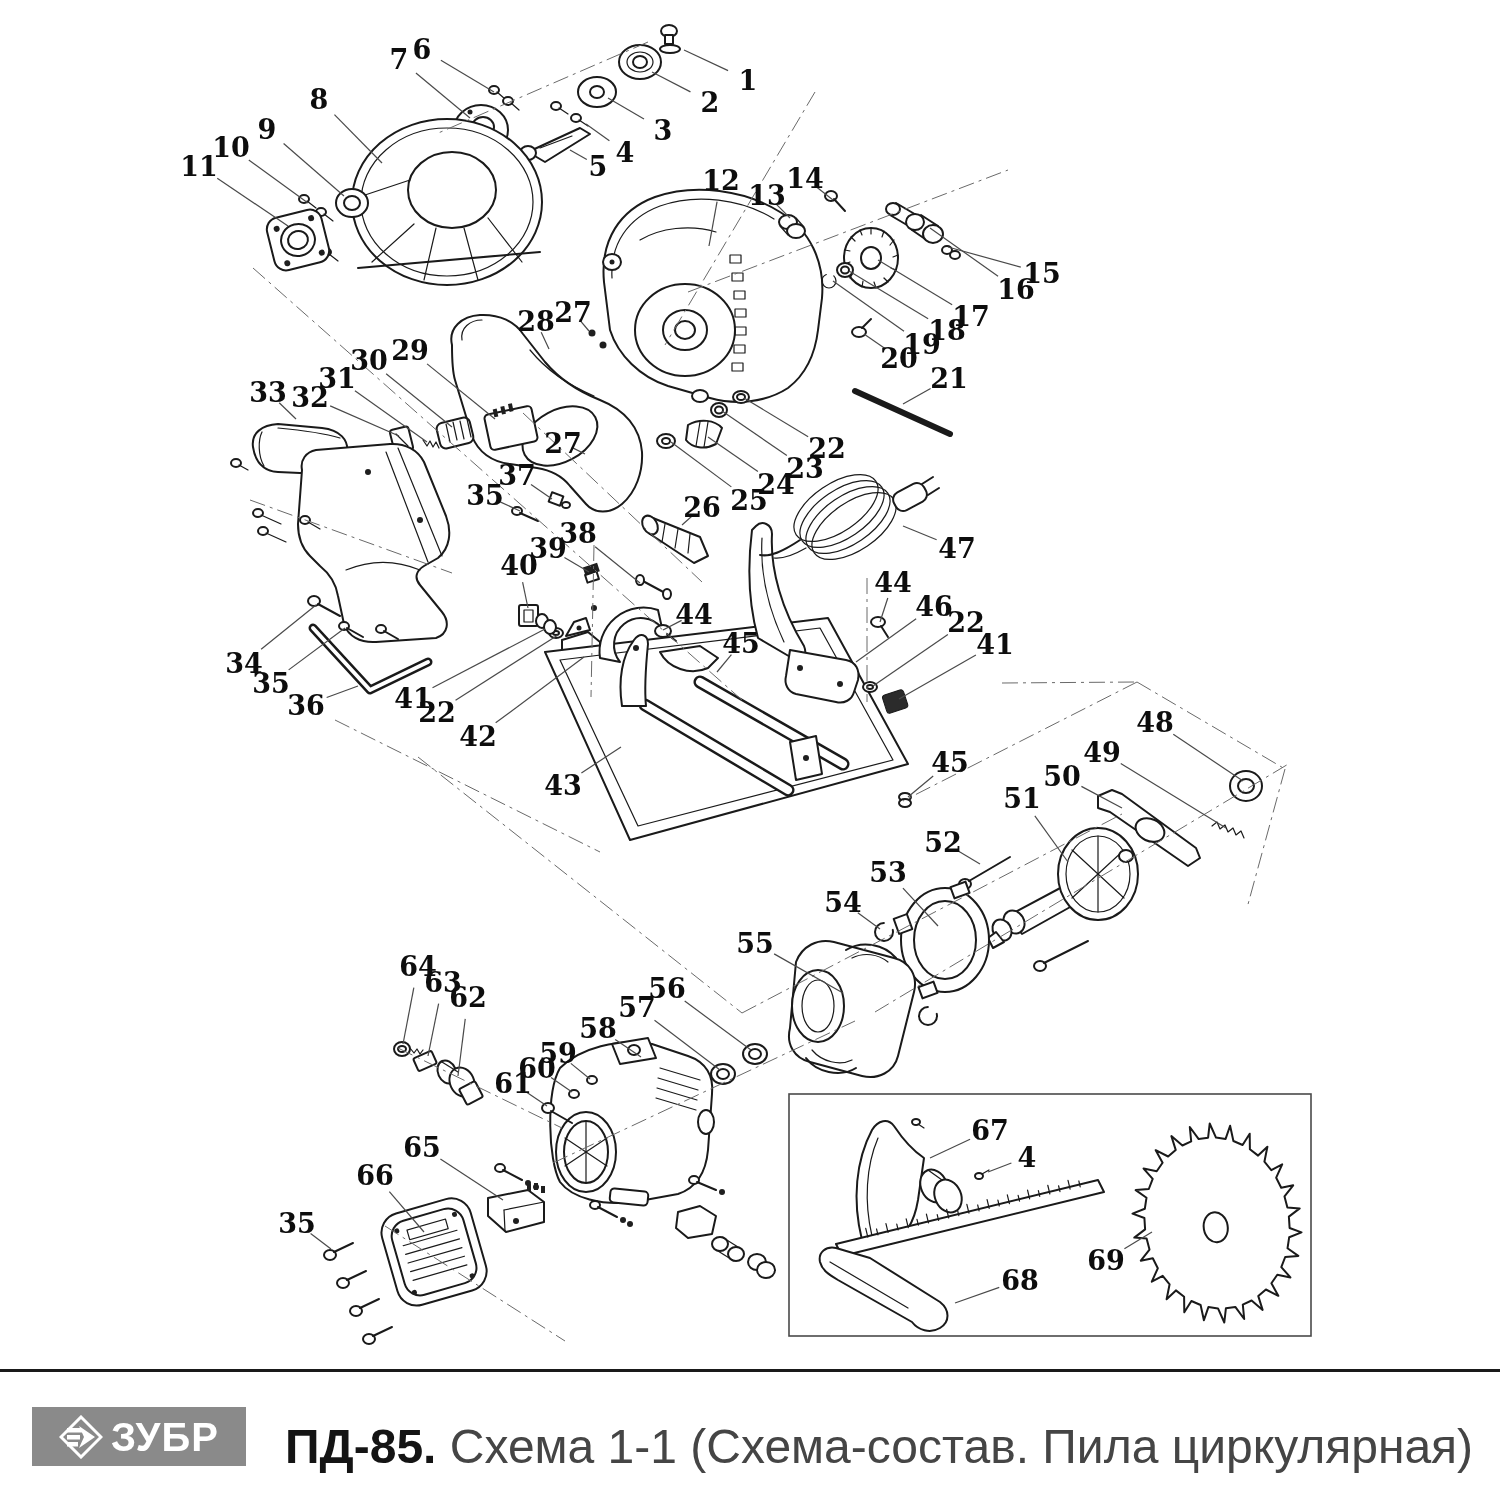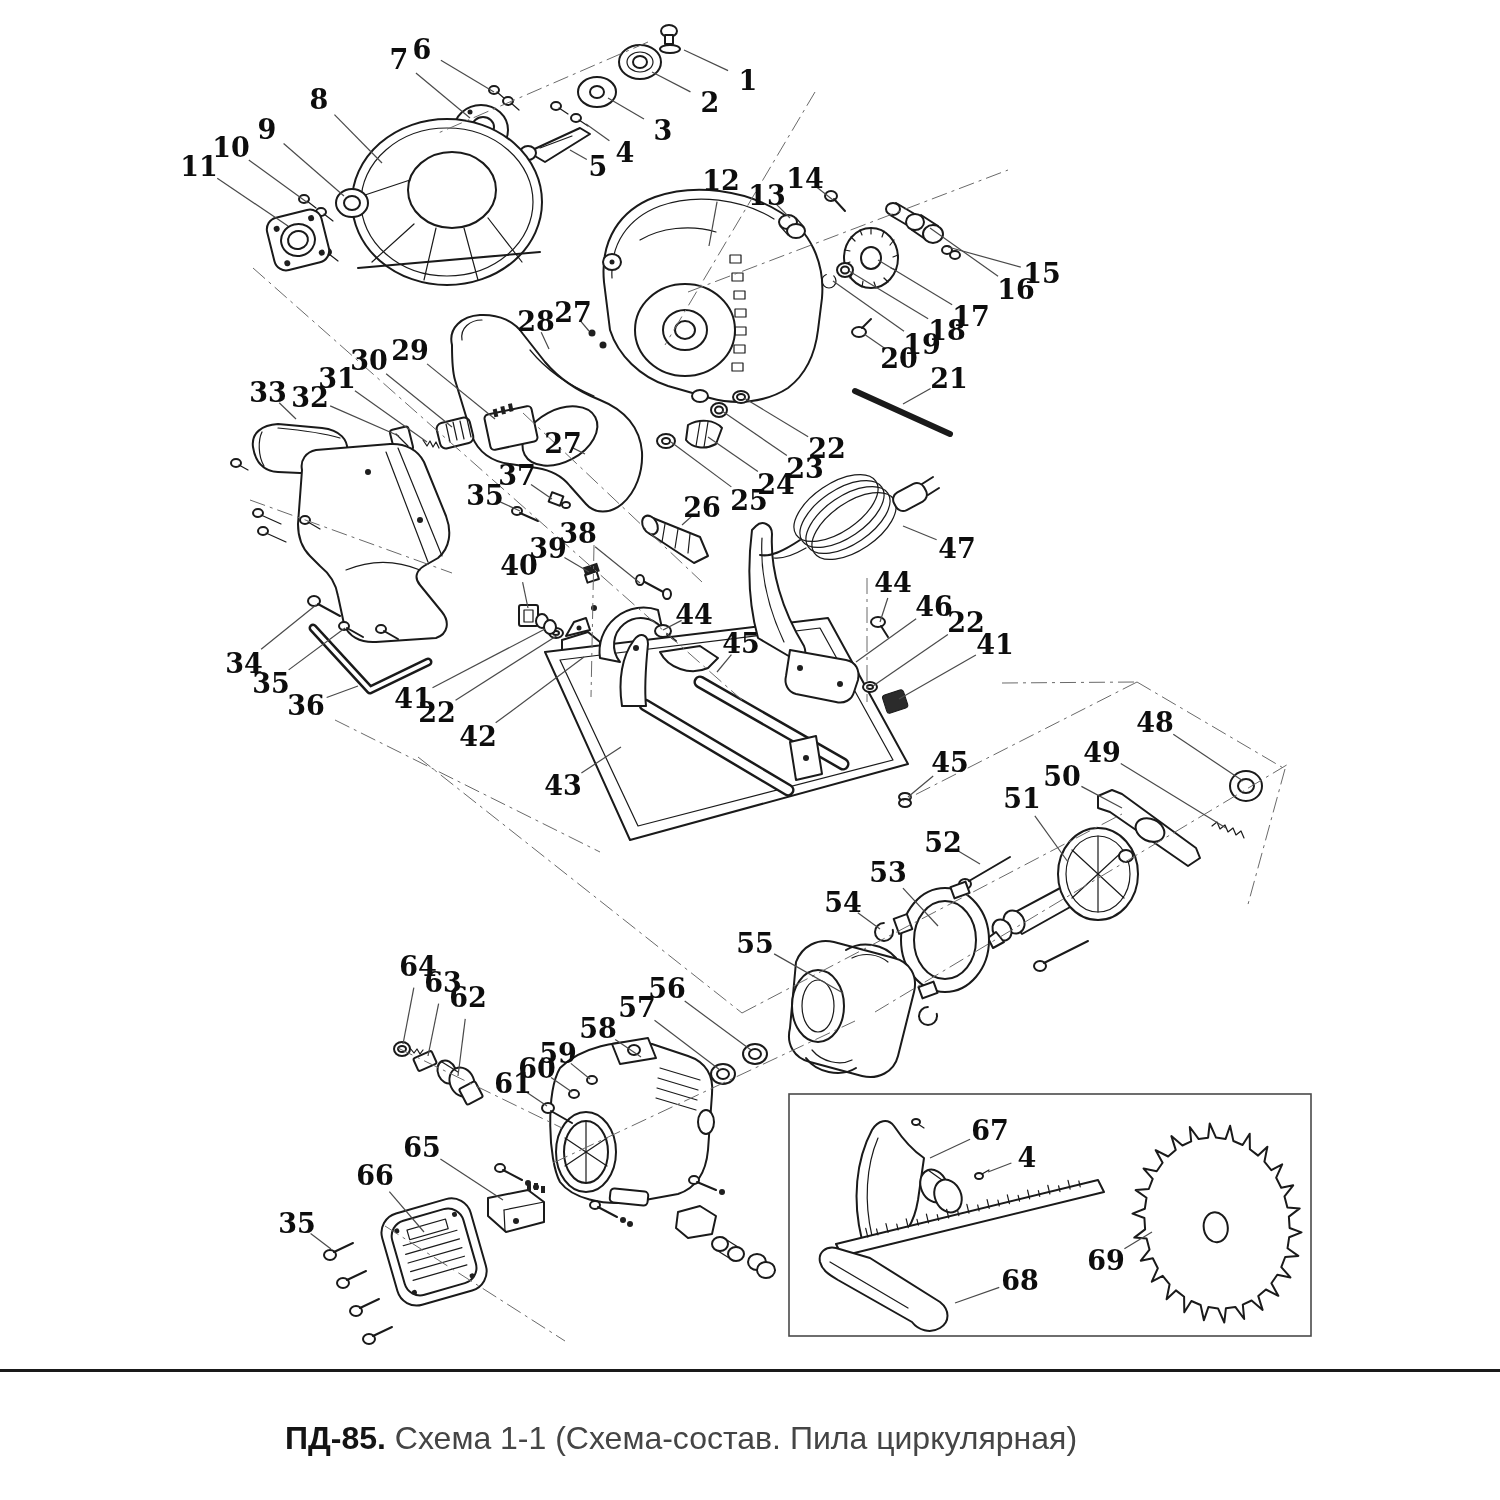--- a/index.html
+++ b/index.html
@@ -10,21 +10,21 @@
   .fw{fill:#fff;stroke:#1a1a1a;stroke-width:2;stroke-linejoin:round;}
   .thin{stroke-width:1.2;}
   .blk{fill:#1f1f1f;stroke:none;}
   .leader{stroke:#4a4a4a;stroke-width:1.2;fill:none;}
   .dashdot{stroke:#6a6a6a;stroke-width:1;fill:none;stroke-dasharray:16 5 3 5;}
   .plabel{font-family:"DejaVu Serif",serif;font-weight:bold;fill:#0d0d0d;}
   .separator{position:absolute;left:0;top:1369px;width:1500px;height:3px;background:#1a1a1a;}
   .logo-box{position:absolute;left:32px;top:1407px;width:214px;height:59px;
             display:flex;align-items:center;justify-content:center;gap:8px;}
   .logo-text{color:#fff;font-weight:bold;font-size:40px;letter-spacing:1px;line-height:1;}
-  .title-line{position:absolute;left:285px;top:1421px;font-size:32px;line-height:1.1;white-space:nowrap;}
+  .title-line{position:absolute;left:285px;top:1421px;font-size:48px;line-height:1.1;white-space:nowrap;}
   .title-model{font-weight:bold;color:#141414;}
   .title-rest{font-weight:300;color:#454545;}
 </style>
 </head>
 <body>
 
 <div class="page">
 
   <svg class="diagram" width="1500" height="1370" viewBox="0 0 1500 1370">
 
@@ -692,19 +692,29 @@
         <text x="297" y="1223" class="plabel" font-size="27" text-anchor="middle" dominant-baseline="central">35</text>
         <text x="990" y="1130" class="plabel" font-size="27" text-anchor="middle" dominant-baseline="central">67</text>
         <text x="1027" y="1157" class="plabel" font-size="27" text-anchor="middle" dominant-baseline="central">4</text>
         <text x="1020" y="1280" class="plabel" font-size="27" text-anchor="middle" dominant-baseline="central">68</text>
         <text x="1106" y="1260" class="plabel" font-size="27" text-anchor="middle" dominant-baseline="central">69</text>
       </g>
   </svg>
 
   <div class="separator"></div>
 
+  <div class="logo-box" id="logo-box" style="background: rgb(138, 138, 138);">
+    <svg width="44" height="44" viewBox="0 0 44 44">
+      <polygon points="22,2 42,22 22,42 2,22" fill="none" stroke="#ffffff" stroke-width="3"></polygon>
+      <rect x="8" y="13" width="15" height="4.5" fill="#ffffff"></rect>
+      <rect x="8" y="20" width="13" height="4.5" fill="#ffffff"></rect>
+      <rect x="8" y="27" width="11" height="4.5" fill="#ffffff"></rect>
+      <polygon points="20,11 36,22 20,33 25,22" fill="#ffffff"></polygon>
+    </svg>
+    <span class="logo-text">ЗУБР</span>
+  </div>
 
   <div class="title-line">
     <span class="title-model">ПД-85.</span>
     <span class="title-rest">Схема 1-1 (Схема-состав. Пила циркулярная)</span>
   </div>
 
 </div>
 
 </body></html>

